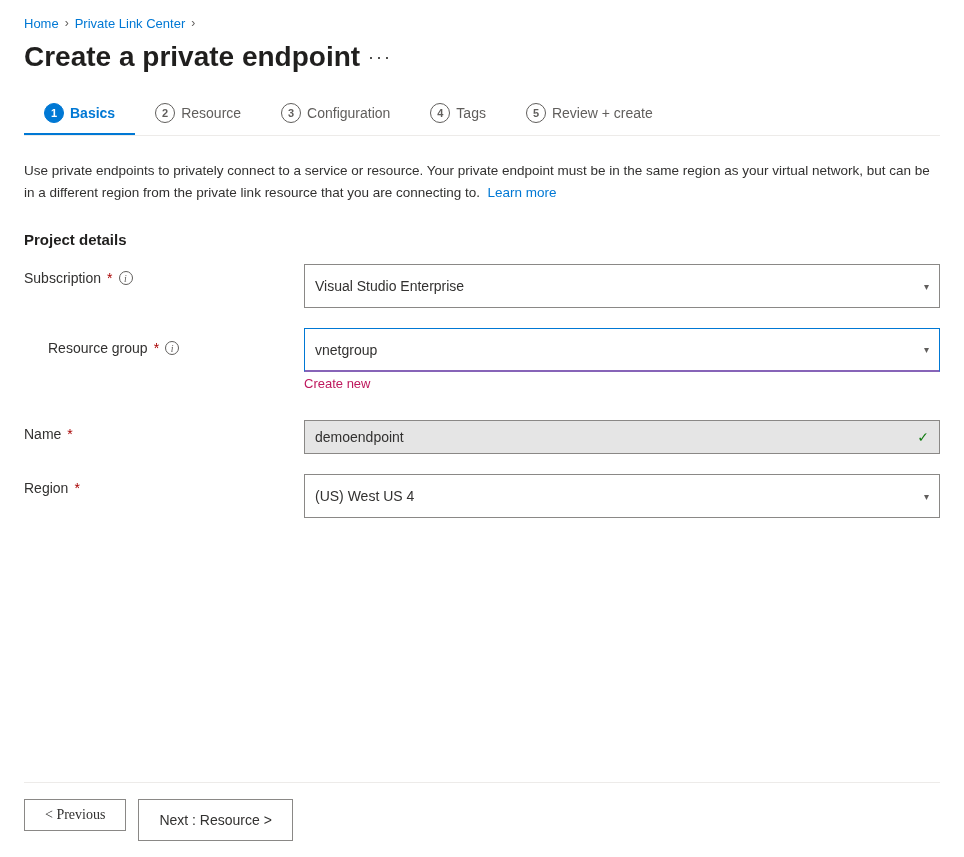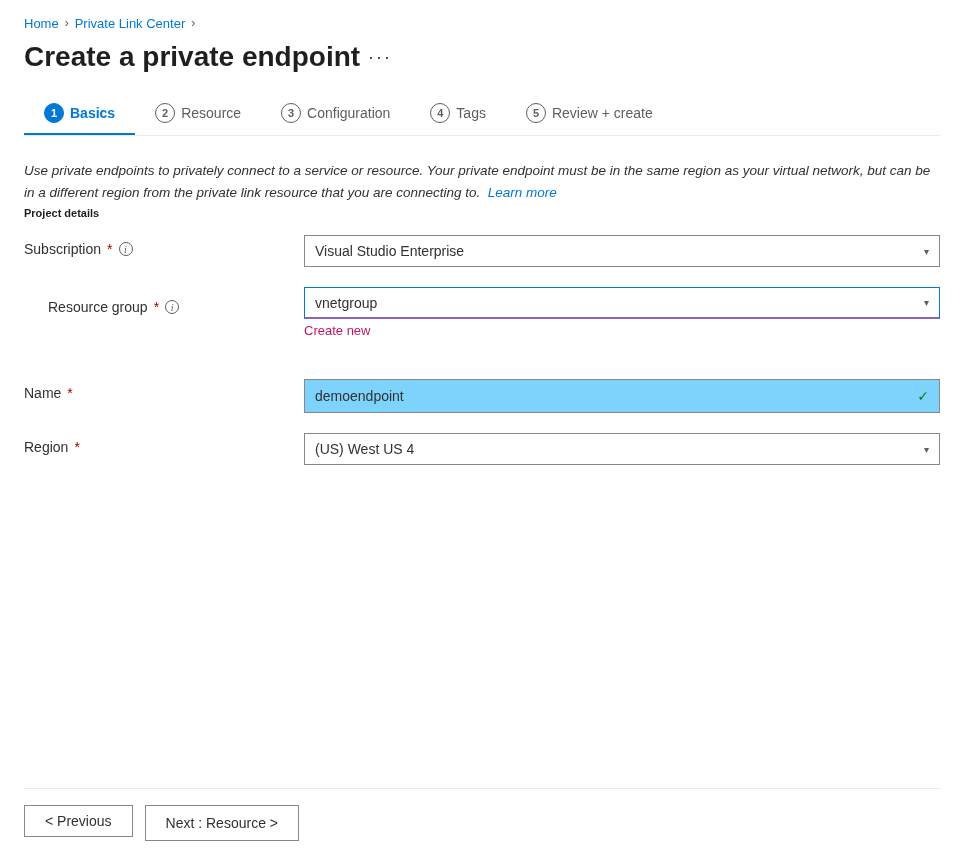--- a/index.html
+++ b/index.html
@@ -89,30 +89,30 @@
     .tab.active .tab-number {
       background: #0078d4;
       border-color: #0078d4;
       color: #fff;
     }
     .info-banner {
       background: #fff;
       color: #323130;
       font-size: 13.5px;
       line-height: 1.6;
+      margin-bottom: 24px;
       padding: 4px 0;
-      font-style: italic;
     }
     .learn-more-link {
       color: #0078d4;
       text-decoration: none;
       cursor: pointer;
     }
     .section-title {
-      font-size: 11px;
+      font-size: 15px;
       font-weight: 600;
       color: #201f1e;
       margin-bottom: 16px;
     }
     .form-group {
       display: flex;
       align-items: flex-start;
       margin-bottom: 20px;
     }
     .form-label {
@@ -152,39 +152,39 @@
       flex-direction: column;
     }
     .dropdown {
       display: flex;
       align-items: center;
       justify-content: space-between;
       border: 1px solid #8a8886;
       padding: 5px 10px;
       background: #fff;
       cursor: pointer;
-      height: 32px;
+      height: 44px;
       font-size: 14px;
       color: #323130;
     }
     .dropdown.active-field {
       border-color: #0078d4;
       border-bottom: 2px solid #8764b8;
     }
     .chevron-icon {
       font-size: 10px;
       color: #605e5c;
     }
     .text-input {
       display: flex;
       align-items: center;
       justify-content: space-between;
       border: 1px solid #8a8886;
       padding: 16px 10px;
-      background: #7dd3fc;
+      background: #e5e5e5;
       height: 32px;
       font-size: 14px;
       color: #323130;
     }
     .text-input.valid {
       border-color: #8a8886;
     }
     .check-icon {
       color: #107c10;
       font-size: 14px;
@@ -219,29 +219,30 @@
     .btn-secondary {
       background: #fff;
       border: 1px solid #8a8886;
       color: #323130;
       padding: 6px 20px;
       font-size: 14px;
       cursor: pointer;
       height: 32px;
       display: flex;
       align-items: center;
+      font-family: Liberation Serif, serif;
     }
     .btn-primary {
       background: #fff;
       border: 1px solid #8a8886;
       color: #323130;
       padding: 6px 20px;
       font-size: 14px;
       cursor: pointer;
-      height: 36px;
+      height: 42px;
       display: flex;
       align-items: center;
     }
     .main-content {
       flex: 1;
     }
   </style>
 </head>
 <body>
 

